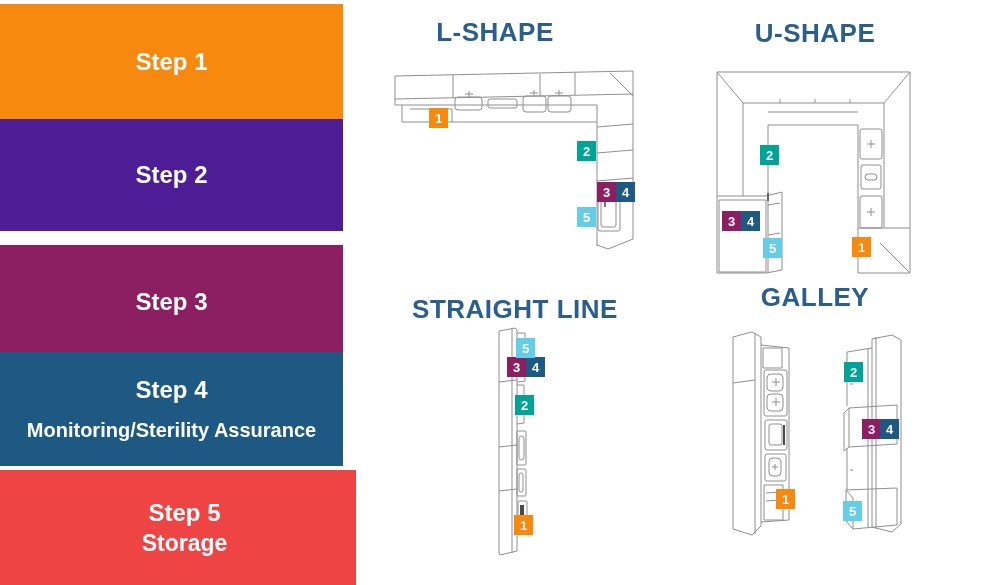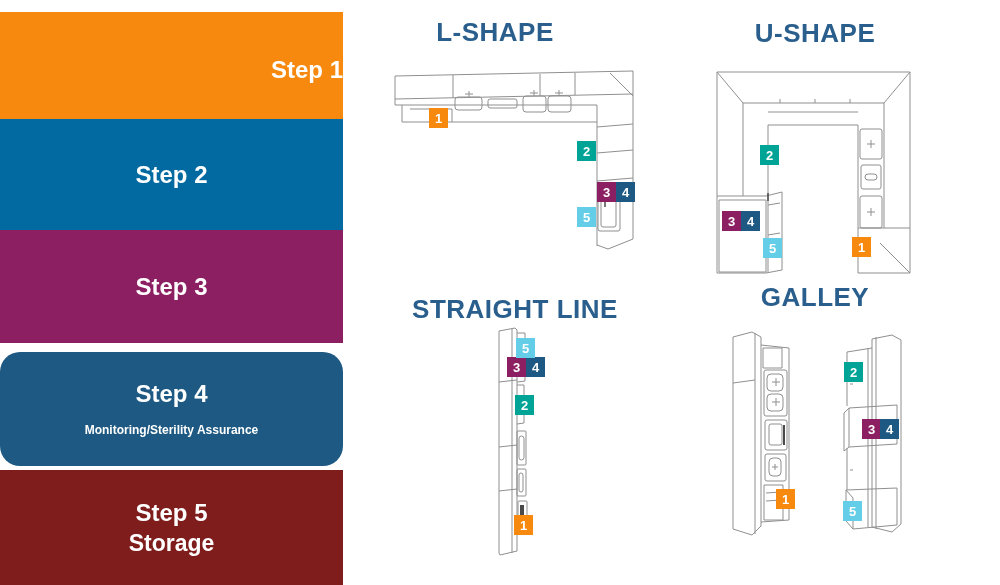--- a/index.html
+++ b/index.html
@@ -7,26 +7,26 @@
     width:1000px;height:585px;position:relative;background:#ffffff;
     font-family:"Liberation Sans",sans-serif;overflow:hidden;
   }
   
   .step-block{
     position:absolute;left:0;width:343px;display:flex;flex-direction:column;
     align-items:center;justify-content:center;color:#fff;text-align:center;
   }
   .step-block .step-title{font-size:24px;font-weight:bold;line-height:1.15;}
   .step-block .step-sub{font-size:23px;font-weight:bold;line-height:1.15;margin-top:3px;}
-  #step1{top:12px;height:115px;background:#F7890E;align-items:flex-end;}
-  #step2{top:119px;height:112px;background:#0369a1;}
-  #step3{top:230px;height:113px;background:#8C1F62;align-items:center;}
-  #step4{top:352px;height:114px;background:#1D5982;border-radius:20px;}
-  #step4 .step-sub{font-size:12px;margin-top:16px;}
-  #step5{top:470px;height:115px;background:#7f1d1d;}
+  #step1{top:4px;height:115px;background:#F7890E;}
+  #step2{top:119px;height:112px;background:#4c1d95;}
+  #step3{top:245px;height:113px;background:#8C1F62;align-items:center;}
+  #step4{top:352px;height:114px;background:#1D5982;}
+  #step4 .step-sub{font-size:20px;margin-top:16px;}
+  #step5{top:470px;height:115px;background:#ef4444;padding-left:13px;}
   
   .layout-title{
     position:absolute;text-align:center;font-size:26px;font-weight:bold;
     color:#2A5F8D;letter-spacing:.5px;
   }
   #title-l{left:370px;top:17px;width:250px;}
   #title-u{left:705px;top:18px;width:220px;}
   #title-s{left:380px;top:294px;width:270px;}
   #title-g{left:705px;top:282px;width:220px;}
   

